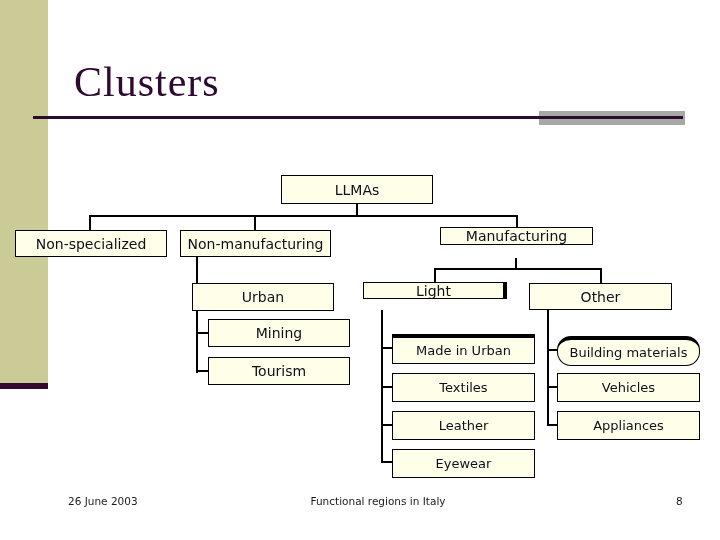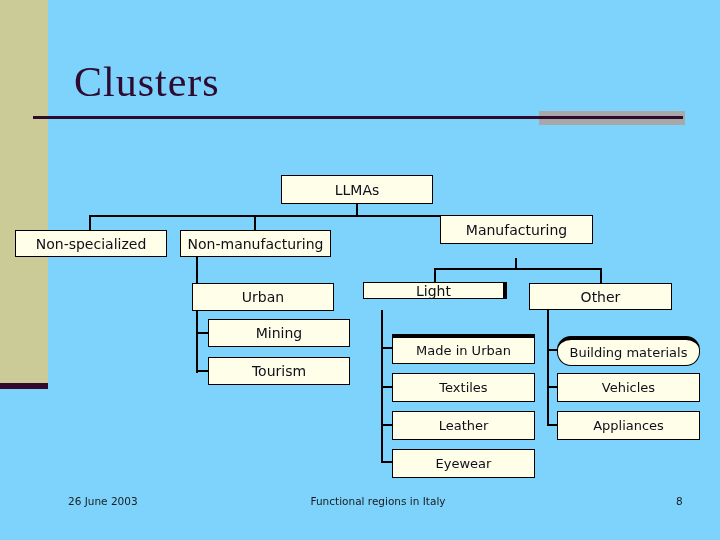--- a/index.html
+++ b/index.html
@@ -1,37 +1,37 @@
 <!DOCTYPE html>
 <html><head>
 <meta charset="utf-8">
 <style>
   html,body{margin:0;padding:0;}
   body{width:720px;height:540px;background:#888;font-family:"DejaVu Sans",sans-serif;}
-  .slide{position:relative;width:720px;height:540px;background:#7dd3fc;overflow:hidden;}
+  .slide{position:relative;width:720px;height:540px;background:#ffffff;overflow:hidden;}
 
   
   .sidebar{position:absolute;left:0;top:0;width:48px;height:383px;background:#CBCB98;}
   .sidebar-cap{position:absolute;left:0;top:383px;width:48px;height:6px;background:#330A2E;}
 
   
   .title{position:absolute;left:74px;top:58px;font-family:"Liberation Serif",serif;
          font-size:42px;color:#2E0A30;white-space:nowrap;letter-spacing:1px;}
   .rule-gray{position:absolute;left:539px;top:111px;width:146px;height:14px;background:#A8A8A8;}
   .rule-dark{position:absolute;left:33px;top:116px;width:650px;height:3px;background:#2E0A2E;}
 
   
   .node{position:absolute;box-sizing:border-box;background:#FFFEE9;border:1.5px solid #000;
         display:flex;align-items:center;justify-content:center;
         font-size:14px;color:#0F0F1A;white-space:nowrap;}
   .small{font-size:13px;}
   .n-llmas       {left:281px;top:175px;width:152px;height:29px;}
   .n-nonspec     {left:15px; top:230px;width:152px;height:27px;}
   .n-nonmfg      {left:180px;top:230px;width:151px;height:27px;}
-  .n-mfg         {left:440px;top:215px;width:153px;height:29px;}
+  .n-mfg         {left:440px;top:227px;width:153px;height:18px;}
   .n-urban       {left:192px;top:283px;width:142px;height:28px;}
   .n-mining      {left:208px;top:319px;width:142px;height:28px;text-align:center;}
   .n-tourism     {left:208px;top:357px;width:142px;height:28px;}
   .n-light       {left:363px;top:282px;width:144px;height:17px;border-right-width:4px;}
   .n-other       {left:529px;top:283px;width:143px;height:27px;}
   .n-madeinitaly {left:392px;top:334px;width:143px;height:30px;border-top-width:4px;}
   .n-textiles    {left:392px;top:373px;width:143px;height:29px;}
   .n-leather     {left:392px;top:411px;width:143px;height:29px;}
   .n-eyewear     {left:392px;top:449px;width:143px;height:29px;}
   .n-bmat        {left:557px;top:336px;width:143px;height:30px;border-top-width:4px;border-radius:14px;}

